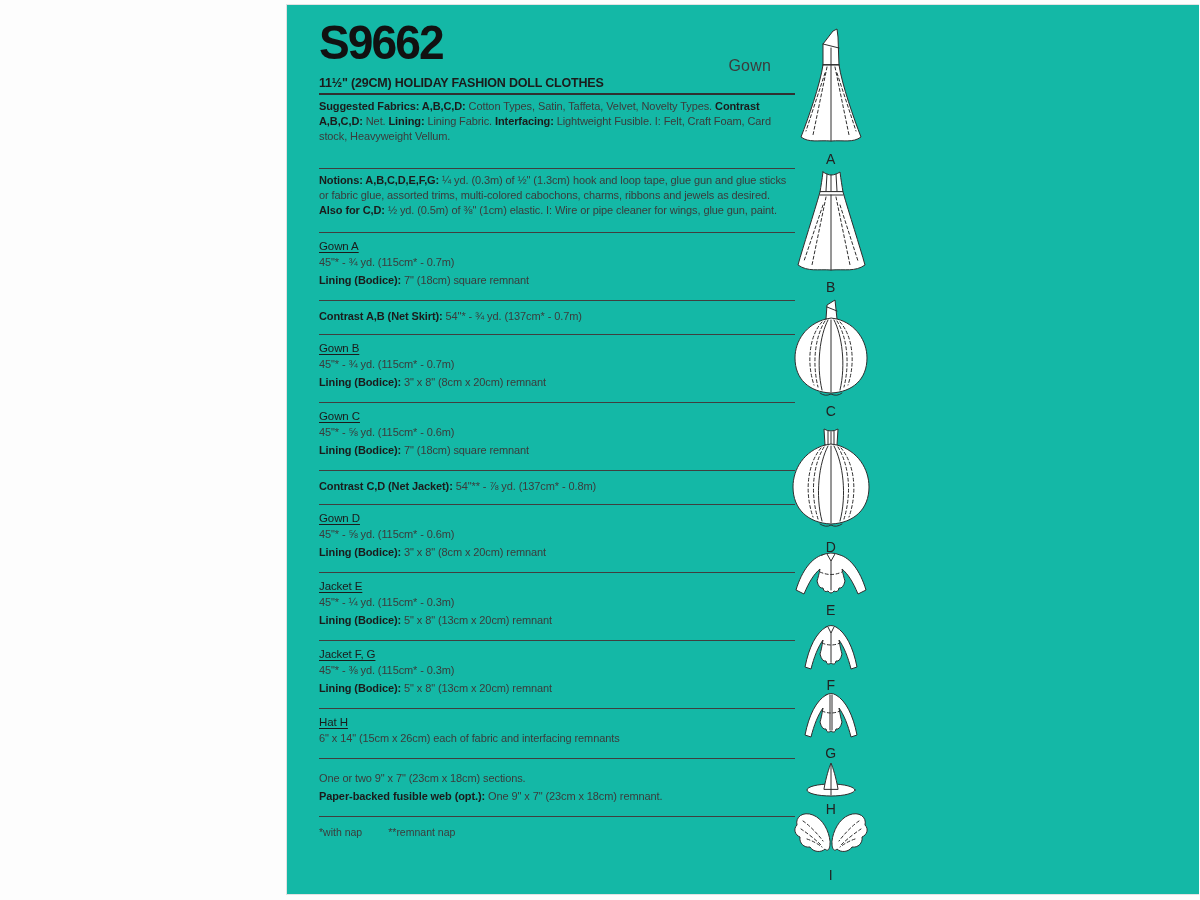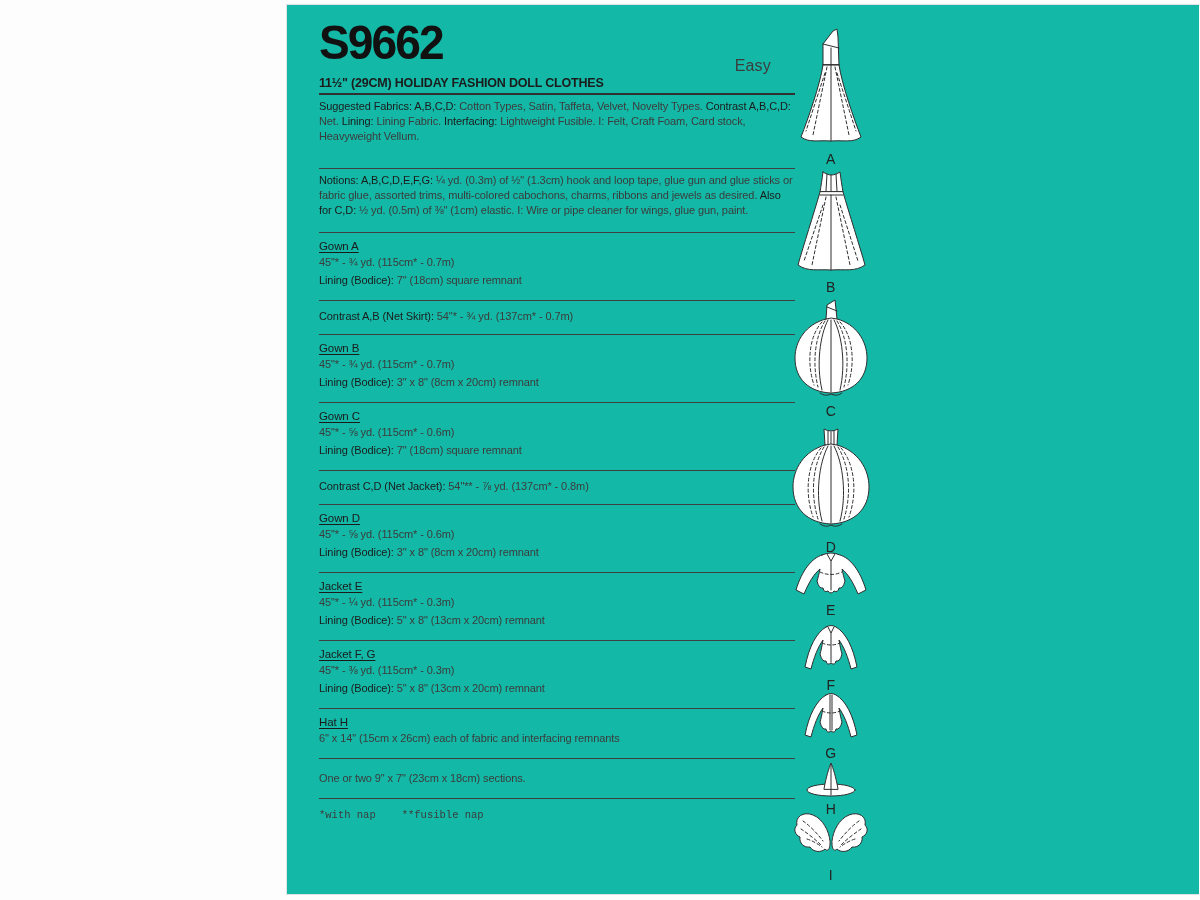--- a/index.html
+++ b/index.html
@@ -16,50 +16,50 @@
   .pattern-number{
     margin:0;font-size:48px;line-height:48px;font-weight:900;color:#111;
     letter-spacing:-2px;transform:scaleX(.96);transform-origin:left;
   }
   .easy{position:absolute;top:38px;right:24px;font-size:16px;color:#3c3c3c;letter-spacing:.2px;}
   .doc-heading{
     margin-top:9px;font-size:12.5px;font-weight:700;color:#1b1b1b;letter-spacing:-.2px;
     border-bottom:2px solid #303030;padding-bottom:3px;
   }
   .para{margin:4px 0 0;font-size:11px;line-height:15px;color:#3b3b3b;letter-spacing:-.1px;}
-  .b{font-weight:400;color:#1b1b1b;}
+  .b{font-weight:700;color:#1b1b1b;}
   .rule{border:none;border-top:1.5px solid #3f3f3f;margin:0;}
   .rule.gap-lg{margin-top:24px;}
   .rule.gap-md{margin-top:14px;}
   .spec{padding:7px 0 12px;}
   .spec-title{
     font-size:11.5px;font-weight:400;color:#1b1b1b;text-decoration:underline;
     text-underline-offset:2px;letter-spacing:-.1px;
   }
   .spec-line{font-size:11px;line-height:16px;color:#3b3b3b;letter-spacing:-.1px;margin-top:2px;}
   .spec-line:first-of-type{margin-top:4px;}
   .spec-row{padding:9px 0 12px;font-size:11px;color:#3b3b3b;letter-spacing:-.1px;}
   .footnote{margin-top:9px;font-size:10.5px;color:#3b3b3b;}
-  .footnote span{margin-right:26px;font-family:Liberation Mono, monospace;}
+  .footnote span{margin-right:26px;}
   .figures{position:absolute;left:489px;top:0;width:110px;height:100%;}
   .figure{position:absolute;width:110px;text-align:center;}
   .figure svg{display:block;margin:0 auto;}
   .fig-label{font-size:14px;color:#222;margin-top:2px;letter-spacing:.5px;}
   .art path,.art ellipse{stroke:#2e2e2e;stroke-width:1;fill:none;stroke-linecap:round;stroke-linejoin:round;}
   .art .d{stroke-dasharray:3 2.5;}
   .art .f{fill:#fff;}
 </style>
 </head>
 <body>
 
 <div class="sheet">
 
   <div class="content">
     <h1 class="pattern-number">S9662</h1>
-    <div class="easy">Easy</div>
+    <div class="easy">Gown</div>
 
     <div class="doc-heading">11½" (29CM) HOLIDAY FASHION DOLL CLOTHES</div>
 
     <p class="para"><span class="b">Suggested Fabrics: A,B,C,D:</span><span> Cotton Types, Satin, Taffeta, Velvet, Novelty Types. </span><span class="b">Contrast A,B,C,D:</span><span> Net. </span><span class="b">Lining:</span><span> Lining Fabric. </span><span class="b">Interfacing:</span><span> Lightweight Fusible. I: Felt, Craft Foam, Card stock, Heavyweight Vellum.</span></p>
 
     <hr class="rule gap-lg">
 
     <p class="para"><span class="b">Notions: A,B,C,D,E,F,G:</span><span> ¼ yd. (0.3m) of ½" (1.3cm) hook and loop tape, glue gun and glue sticks or fabric glue, assorted trims, multi-colored cabochons, charms, ribbons and jewels as desired. </span><span class="b">Also for C,D:</span><span> ½ yd. (0.5m) of ⅜" (1cm) elastic. I: Wire or pipe cleaner for wings, glue gun, paint.</span></p>
 
     <hr class="rule gap-md">
@@ -113,24 +113,25 @@
     <hr class="rule">
 
     <div class="spec">
       <div class="spec-title">Hat H</div>
       <div class="spec-line"><span class="b"></span><span>6" x 14" (15cm x 26cm) each of fabric and interfacing remnants</span></div>
     </div>
     <hr class="rule">
 
     <div class="spec">
       <div class="spec-line"><span class="b"></span><span>One or two 9" x 7" (23cm x 18cm) sections.</span></div>
-    </div>
-    <hr class="rule">
-
-    <div class="footnote"><span>*with nap</span><span>**fusible nap</span></div>
+      <div class="spec-line"><span class="b">Paper-backed fusible web (opt.):</span><span> One 9" x 7" (23cm x 18cm) remnant.</span></div>
+    </div>
+    <hr class="rule">
+
+    <div class="footnote"><span>*with nap</span><span>**remnant nap</span></div>
   </div>
 
   <div class="figures">
 
     <div class="figure" style="top:22px">
       <svg class="art" width="70" height="122" viewBox="0 0 70 122">
         <path class="f" d="M27,38 L27,17 L37,4 L41,2 L42,10 L43,38 Z"></path>
         <path d="M27,17 L43,21"></path>
         <path class="f" d="M27,38 C24,58 12,92 5,110 C13,116 22,113 35,114 C48,113 57,116 65,110 C58,92 46,58 43,38 Z"></path>
         <path d="M27,38 L43,38"></path>

